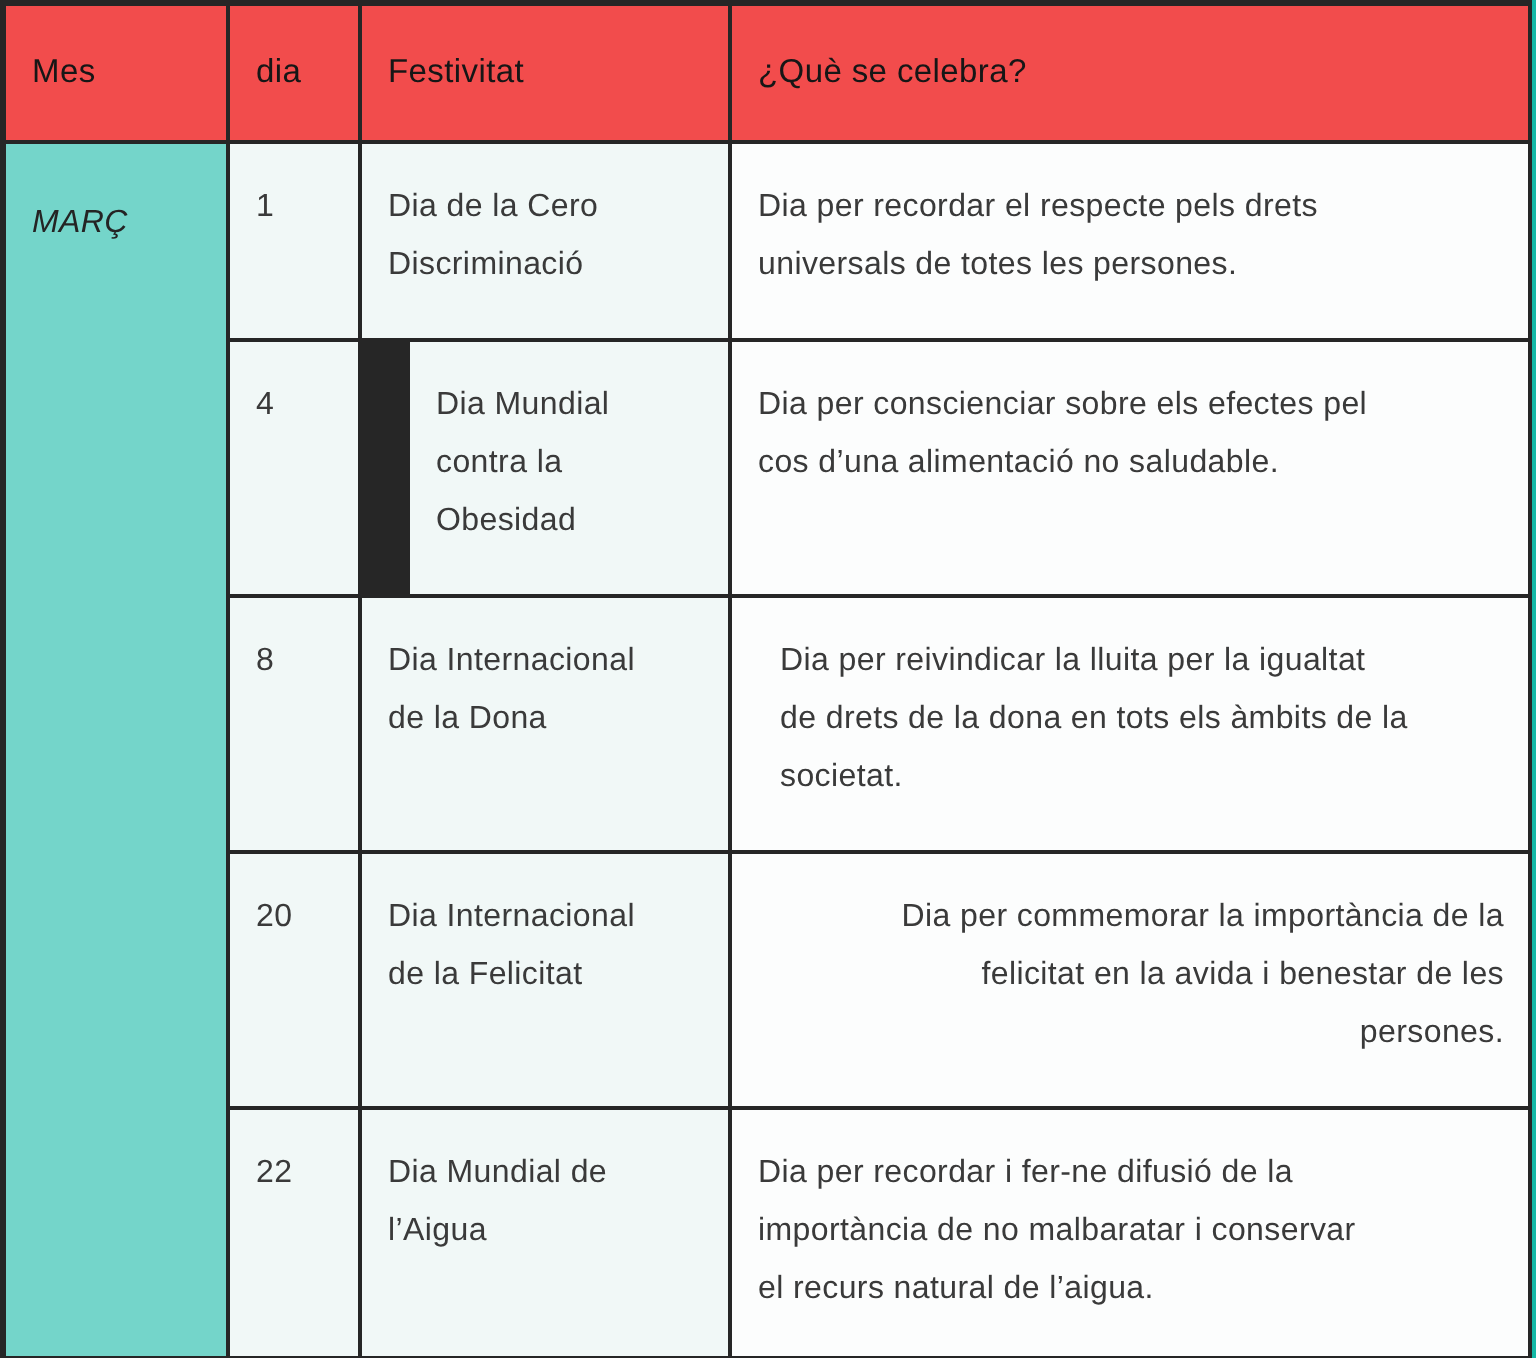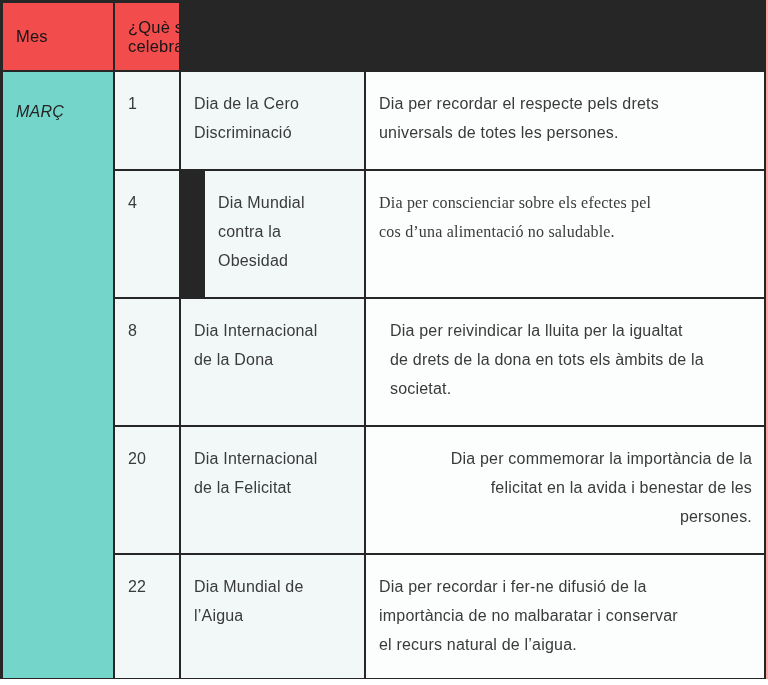--- a/index.html
+++ b/index.html
@@ -6,21 +6,21 @@
     margin: 0;
     padding: 0;
     background: #ffffff;
     font-family: "Liberation Sans", "DejaVu Sans", sans-serif;
   }
   .page {
     position: relative;
     width: 768px;
     height: 679px;
     overflow: hidden;
-    background: #fca5a5;
+    background: #14b8a6;
   }
   .cal-table {
     position: absolute;
     left: 0;
     top: 0;
     width: 766px;
     height: 725px;
     box-sizing: border-box;
     border: 3px solid #262626;
     border-right-width: 2px;
@@ -59,35 +59,37 @@
   .bg-mint { background: #f1f8f7; }
   .bg-white { background: #fcfdfd; }
 </style>
 </head>
 <body>
 
 <div class="page">
   <div class="cal-table">
 
     <div class="cell hdr" style="background:#f24c4c">Mes</div>
+    <div class="cell hdr" style="background:#f24c4c">dia</div>
+    <div class="cell hdr" style="background:#f24c4c">Festivitat</div>
     <div class="cell hdr" style="background:#f24c4c">¿Què se celebra?</div>
 
     <div class="cell body-cell month-cell" style="background:#74d5ca; grid-column:1; grid-row:2 / span 5;font-style:italic;">MARÇ</div>
 
     <div class="cell body-cell bg-mint" style="grid-column:2; grid-row:2;">1</div>
     <div class="cell body-cell bg-mint" style="grid-column:3; grid-row:2;">Dia de la Cero
 Discriminació</div>
     <div class="cell body-cell bg-white" style="grid-column:4; grid-row:2;">Dia per recordar el respecte pels drets
 universals de totes les persones.</div>
 
     <div class="cell body-cell bg-mint" style="grid-column:2; grid-row:3;">4</div>
     <div class="cell body-cell bg-mint" style="grid-column:3; grid-row:3;margin-left:24px;">Dia Mundial
 contra la
 Obesidad</div>
-    <div class="cell body-cell bg-white" style="grid-column:4; grid-row:3;font-family:Liberation Serif, serif;">Dia per conscienciar sobre els efectes pel
+    <div class="cell body-cell bg-white" style="grid-column:4; grid-row:3;">Dia per conscienciar sobre els efectes pel
 cos d’una alimentació no saludable.</div>
 
     <div class="cell body-cell bg-mint" style="grid-column:2; grid-row:4;">8</div>
     <div class="cell body-cell bg-mint" style="grid-column:3; grid-row:4;">Dia Internacional
 de la Dona</div>
     <div class="cell body-cell bg-white" style="grid-column:4; grid-row:4;padding-left:24px;">Dia per reivindicar la lluita per la igualtat
 de drets de la dona en tots els àmbits de la
 societat.</div>
 
     <div class="cell body-cell bg-mint" style="grid-column:2; grid-row:5;">20</div>

